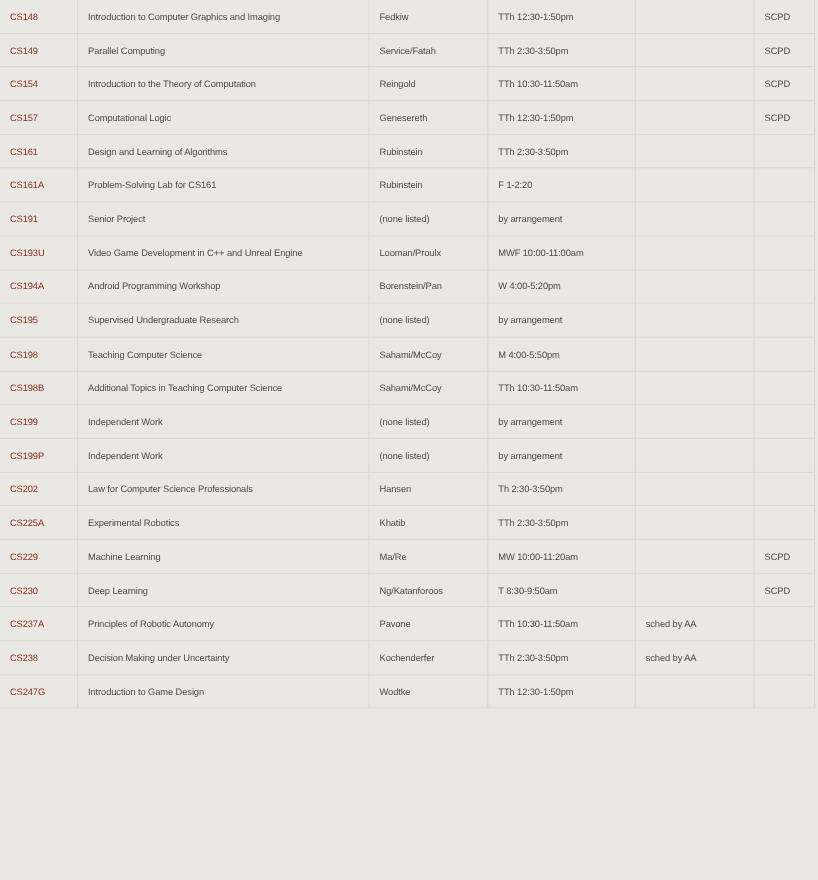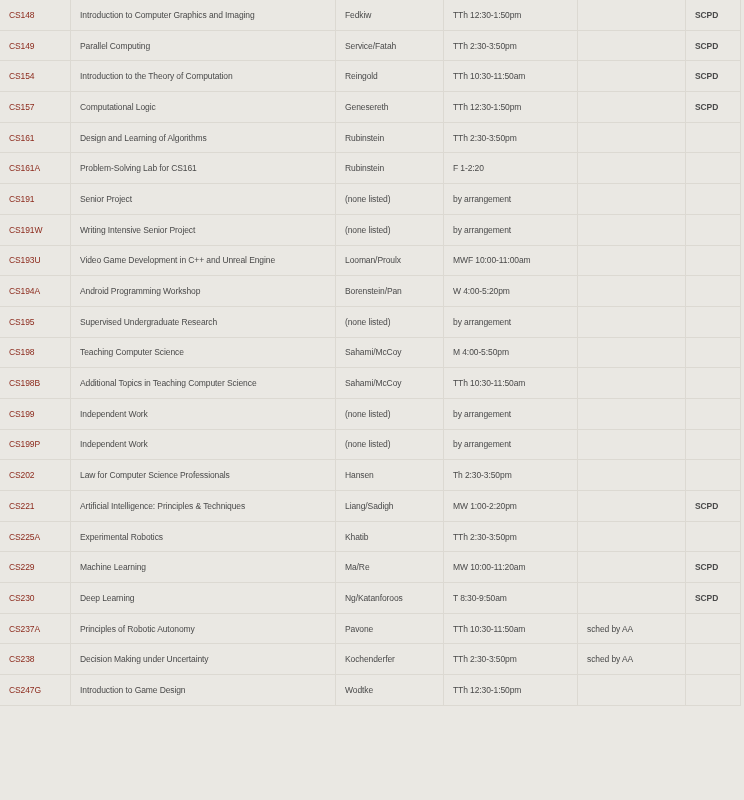--- a/index.html
+++ b/index.html
@@ -37,21 +37,21 @@
   col.c-title { width: 265px; }
   col.c-inst  { width: 108px; }
   col.c-time  { width: 134px; }
   col.c-note  { width: 108px; }
   col.c-scpd  { width: 55px; }
   a.course-link {
     color: #8c2a1c;
     text-decoration: none;
     cursor: pointer;
   }
-  td.scpd { padding-left: 9px; font-weight: bold; }
+  td.scpd { padding-left: 9px; }
 </style>
 </head>
 <body>
 
 <table class="schedule">
   <colgroup>
     <col class="c-num">
       <col class="c-title">
       <col class="c-inst">
       <col class="c-time">
@@ -117,28 +117,20 @@
 
   <tr>
     <td><a class="course-link">CS191</a></td>
     <td>Senior Project</td>
     <td>(none listed)</td>
     <td>by arrangement</td>
     <td></td>
     <td class="scpd"></td>
   </tr>
 
-  <tr>
-    <td><a class="course-link">CS191W</a></td>
-    <td>Writing Intensive Senior Project</td>
-    <td>(none listed)</td>
-    <td>by arrangement</td>
-    <td></td>
-    <td class="scpd"></td>
-  </tr>
 
 
   <tr>
     <td><a class="course-link">CS193U</a></td>
     <td>Video Game Development in C++ and Unreal Engine</td>
     <td>Looman/Proulx</td>
     <td>MWF 10:00-11:00am</td>
     <td></td>
     <td class="scpd"></td>
   </tr>
@@ -199,28 +191,20 @@
 
   <tr>
     <td><a class="course-link">CS202</a></td>
     <td>Law for Computer Science Professionals</td>
     <td>Hansen</td>
     <td>Th 2:30-3:50pm</td>
     <td></td>
     <td class="scpd"></td>
   </tr>
 
-  <tr>
-    <td><a class="course-link">CS221</a></td>
-    <td>Artificial Intelligence: Principles &amp; Techniques</td>
-    <td>Liang/Sadigh</td>
-    <td>MW 1:00-2:20pm</td>
-    <td></td>
-    <td class="scpd">SCPD</td>
-  </tr>
 
   <tr>
     <td><a class="course-link">CS225A</a></td>
     <td>Experimental Robotics</td>
     <td>Khatib</td>
     <td>TTh 2:30-3:50pm</td>
     <td></td>
     <td class="scpd"></td>
   </tr>
 

